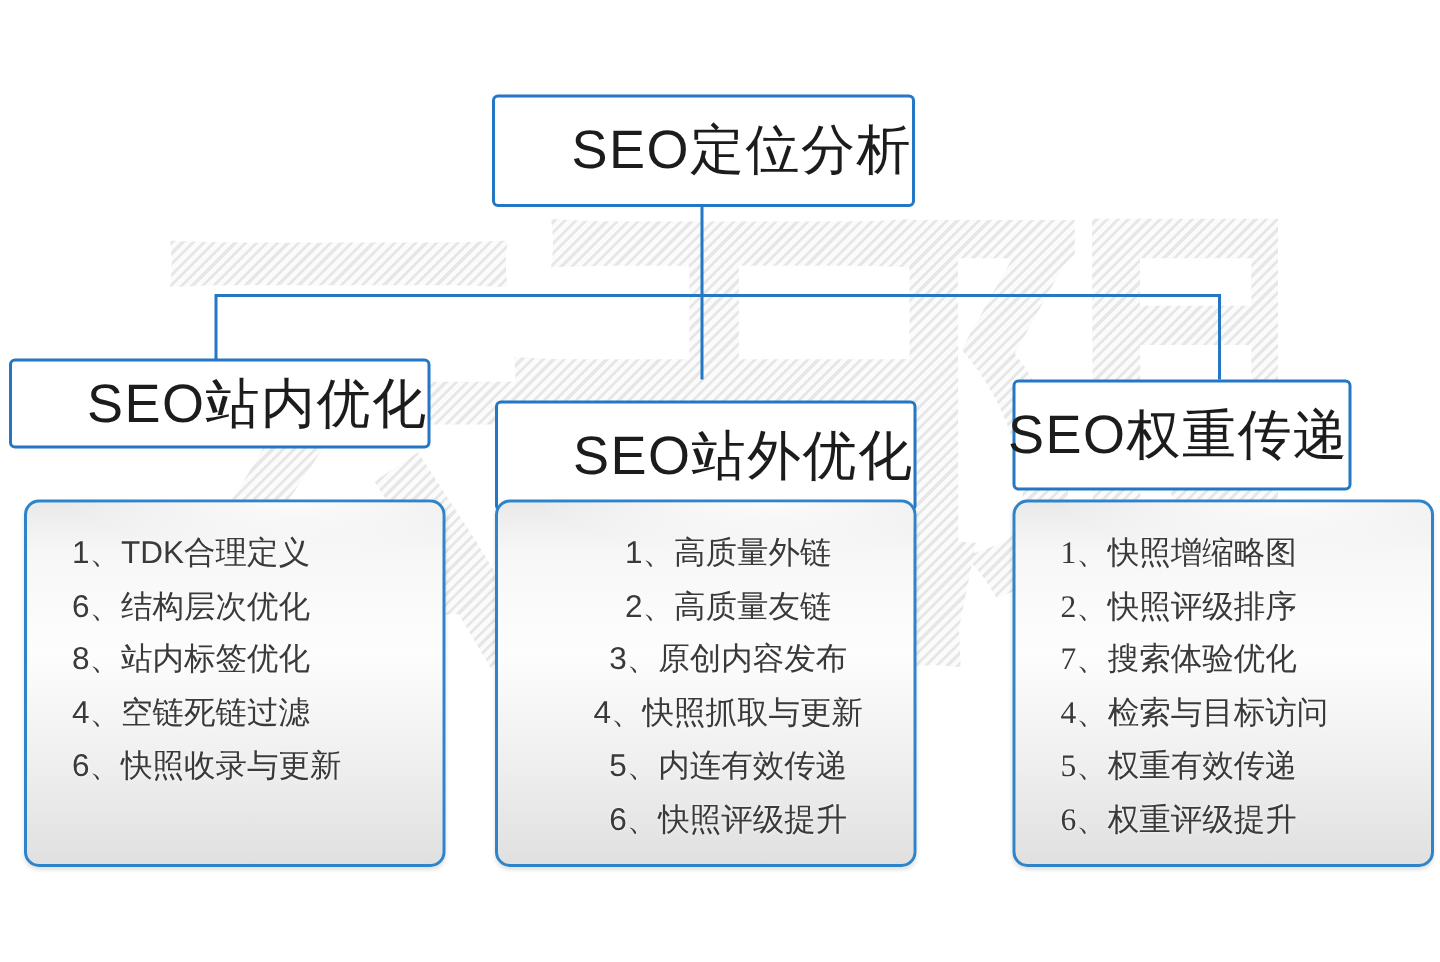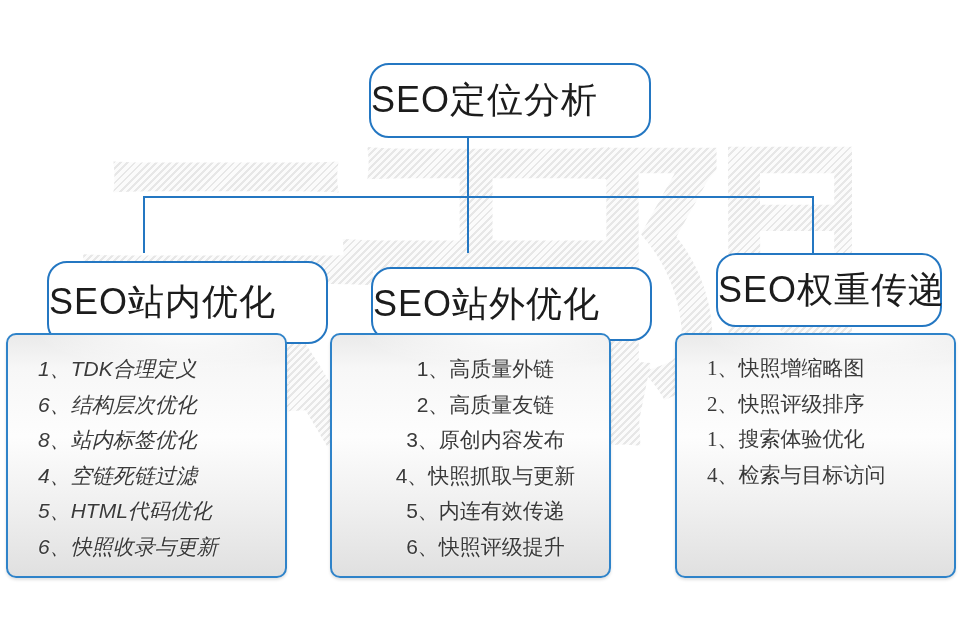--- a/index.html
+++ b/index.html
@@ -52,37 +52,36 @@
   #line-root-drop   { left: 467px; top: 138px; width: 2px;  height: 115px; }
   #line-horizontal  { left: 144px; top: 196px; width: 670px; height: 2px; }
   #line-left-drop   { left: 143px; top: 196px; width: 2px;  height: 57px; }
   #line-right-drop  { left: 812px; top: 196px; width: 2px;  height: 57px; }
 
   
   .node-box {
     position: absolute;
     background: #ffffff;
     border: 2px solid #2477c2;
-    border-radius: 20px;
+    border-radius: 4px;
     box-sizing: border-box;
     display: flex;
     align-items: center;
-    justify-content: flex-start;
+    justify-content: flex-end;
     z-index: 2;
-    margin-left: 41px;
   }
   .node-title {
     font-size: 36px;
     color: #1c1c1c;
     letter-spacing: 1px;
     white-space: nowrap;
   }
   #root-box { left: 328px; top: 63px; width: 282px; height: 75px; }
 
-  .branch-header-0 { left: 6px;   top: 261px; width: 281px; height: 83px; }
+  .branch-header-0 { left: 6px;   top: 239px; width: 281px; height: 60px; }
   .branch-header-1 { left: 330px; top: 267px; width: 281px; height: 74px; }
   .branch-header-2 { left: 675px; top: 253px; width: 226px; height: 74px; }
 
   .list-box {
     position: absolute;
     top: 333px;
     width: 281px;
     height: 245px;
     box-sizing: border-box;
     border: 2px solid #2f83c9;
@@ -100,21 +99,21 @@
     position: absolute;
     top: -46px;
     left: 30px;
     width: 300px;
     height: 80px;
     border-radius: 50%;
     background: radial-gradient(ellipse at center,
       rgba(255,255,255,0.95) 0%, rgba(255,255,255,0) 75%);
     pointer-events: none;
   }
-  .branch-list-0 { left: 6px; font-style: italic; }
+  .branch-list-0 { left: 16px; }
   .branch-list-1 { left: 330px; text-align: center; }
   .branch-list-2 { left: 675px; font-family: Liberation Serif, serif; }
 
   .item {
     position: relative;
     font-size: 21px;
     line-height: 35.5px;
     color: #3a3a3a;
     white-space: nowrap;
     text-shadow: 0 0 2px rgba(255,255,255,0.9);
@@ -137,21 +136,20 @@
   </div>
 
   <div class="node-box branch-header-0">
     <span class="node-title">SEO站内优化</span>
   </div>
   <div class="list-box branch-list-0">
     <div class="item">1、TDK合理定义</div>
     <div class="item">6、结构层次优化</div>
     <div class="item">8、站内标签优化</div>
     <div class="item">4、空链死链过滤</div>
-    <div class="item">5、HTML代码优化</div>
     <div class="item">6、快照收录与更新</div>
   </div>
 
   <div class="node-box branch-header-1">
     <span class="node-title">SEO站外优化</span>
   </div>
   <div class="list-box branch-list-1">
     <div class="item">1、高质量外链</div>
     <div class="item">2、高质量友链</div>
     <div class="item">3、原创内容发布</div>
@@ -159,17 +157,19 @@
     <div class="item">5、内连有效传递</div>
     <div class="item">6、快照评级提升</div>
   </div>
 
   <div class="node-box branch-header-2">
     <span class="node-title">SEO权重传递</span>
   </div>
   <div class="list-box branch-list-2">
     <div class="item">1、快照增缩略图</div>
     <div class="item">2、快照评级排序</div>
-    <div class="item">1、搜索体验优化</div>
+    <div class="item">7、搜索体验优化</div>
     <div class="item">4、检索与目标访问</div>
+    <div class="item">5、权重有效传递</div>
+    <div class="item">6、权重评级提升</div>
   </div>
 
 </div>
 
 </body></html>

